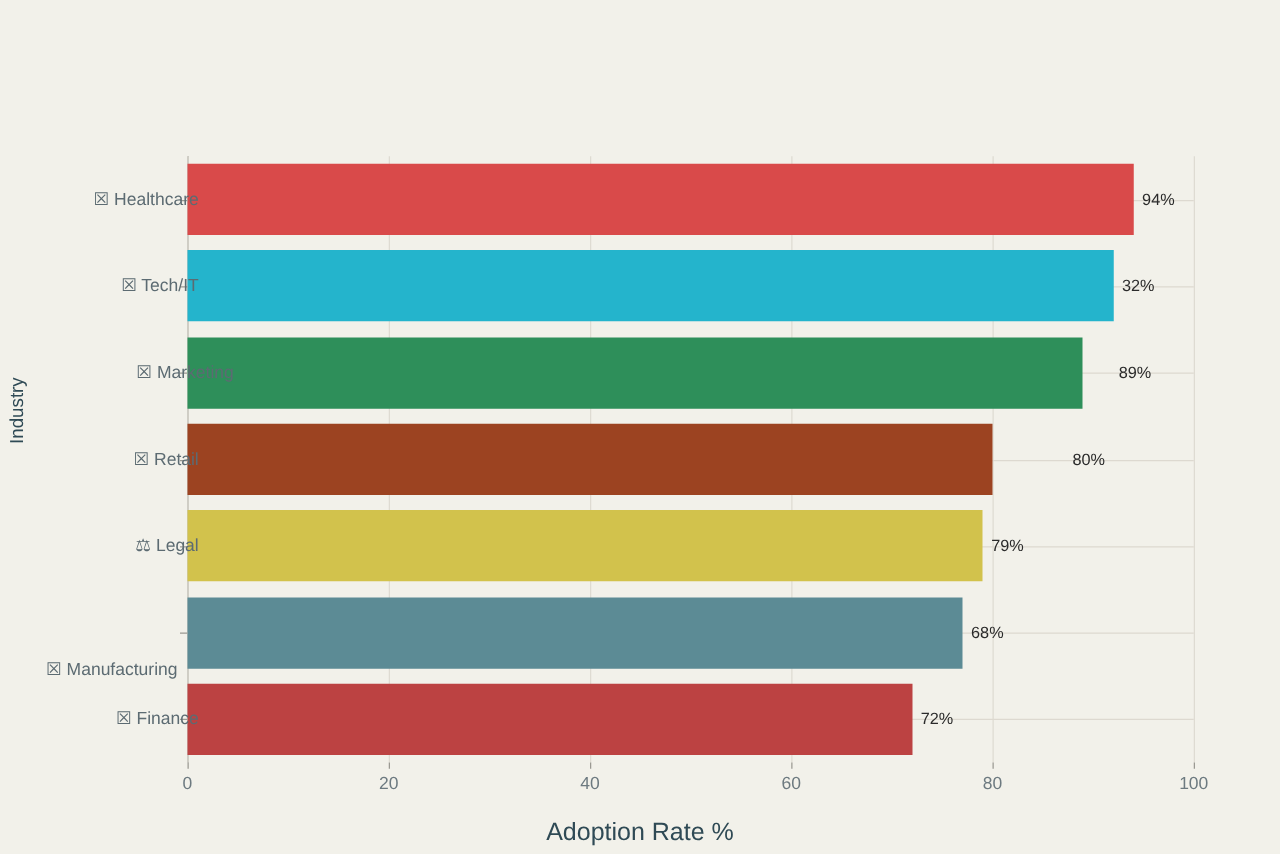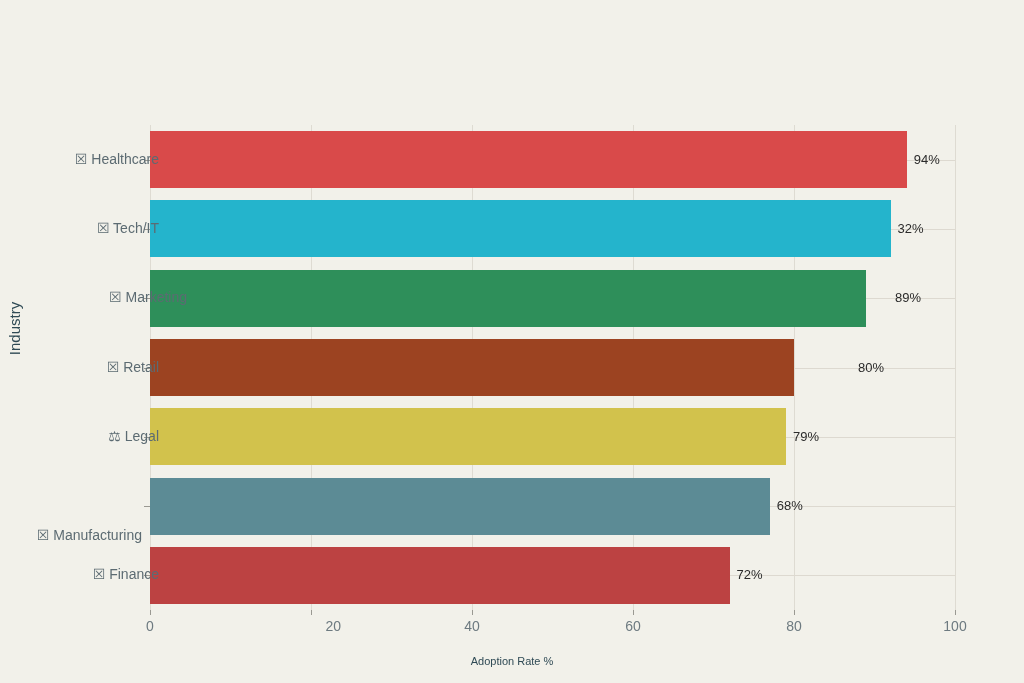--- a/index.html
+++ b/index.html
@@ -33,21 +33,21 @@
     letter-spacing: 0.1px;
   }
 
   
   #x-axis-title {
     position: absolute;
     left: 0;
     top: 655px;
     width: 1024px;
     text-align: center;
-    font-size: 11px;
+    font-size: 20px;
     color: #2f4a55;
   }
   #y-axis-title {
     position: absolute;
     left: -26px;
     top: 320px;
     width: 80px;
     text-align: center;
     font-size: 15px;
     color: #2f4a55;
@@ -174,21 +174,21 @@
       <div class="bar" style="top: 352.571px; height: 57px; width: 619.85px; background: rgb(92, 139, 149);"></div>
       <div class="bar-value" style="left: 626.85px; top: 373.071px;">68%</div>
       <div class="grid-line-h" style="top: 450px;"></div>
       <div class="bar" style="top: 421.857px; height: 57px; width: 579.6px; background: rgb(188, 66, 66);"></div>
       <div class="bar-value" style="left: 586.6px; top: 442.357px;">72%</div>
     </div>
 
 <div class="x-tick-mark" style="left: 150px;"></div>
     <div class="x-tick-label" style="left: 150px;">0</div>
     <div class="x-tick-mark" style="left: 311px;"></div>
-    <div class="x-tick-label" style="left: 311px; text-align: right;">20</div>
+    <div class="x-tick-label" style="left: 311px;">20</div>
     <div class="x-tick-mark" style="left: 472px;"></div>
     <div class="x-tick-label" style="left: 472px;">40</div>
     <div class="x-tick-mark" style="left: 633px;"></div>
     <div class="x-tick-label" style="left: 633px;">60</div>
     <div class="x-tick-mark" style="left: 794px;"></div>
     <div class="x-tick-label" style="left: 794px;">80</div>
     <div class="x-tick-mark" style="left: 955px;"></div>
     <div class="x-tick-label" style="left: 955px;">100</div>
     <div class="y-tick-mark" style="left: 144px; top: 159.643px;"></div>
     <div class="y-tick-label" style="left: 0px; width: 139px; right: auto; top: 150.643px;">☒ Healthcare</div>

